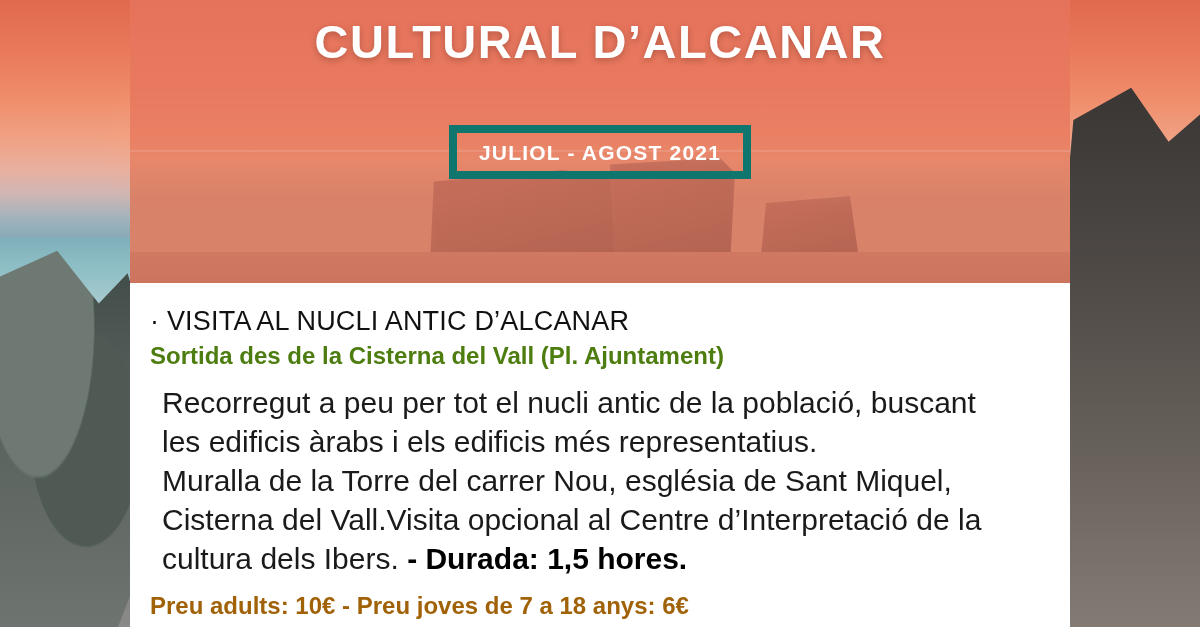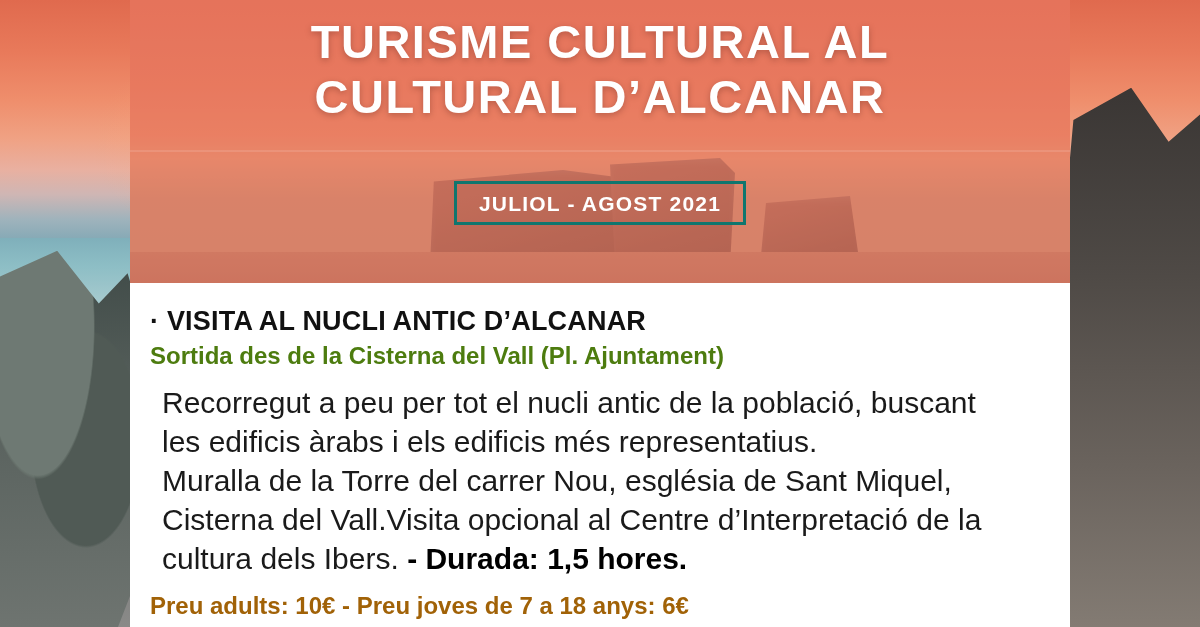--- a/index.html
+++ b/index.html
@@ -158,21 +158,21 @@
     font-weight: bold;
     font-size: 47px;
     letter-spacing: 1.5px;
     line-height: 1.18;
     text-align: center;
     text-shadow: 0 2px 6px rgba(90,35,25,.35);
     white-space: nowrap;
   }
   .date-badge {
     margin-top: 56px;
-    border: 3px solid #0f766e;
+    border: 8px solid #0f766e;
     color: #ffffff;
     font-weight: bold;
     font-size: 21px;
     letter-spacing: 1.2px;
     padding: 9px 22px 8px 22px;
     line-height: 1;
     white-space: nowrap;
   }
 
   
@@ -181,21 +181,21 @@
     left: 130px;
     top: 283px;
     width: 940px;
     bottom: 0;
     background: #ffffff;
     padding: 22px 20px 0 20px;
     box-sizing: border-box;
   }
   .sec-title {
     font-size: 27px;
-    font-weight: bold;
+    font-weight: normal;
     color: #111111;
     letter-spacing: .2px;
     line-height: 1.2;
     margin: 0 0 4px 0;
   }
   .sec-sub {
     font-size: 25px;
     font-weight: bold;
     color: #e8231a;
     line-height: 1.22;
@@ -242,21 +242,20 @@
 
   <div class="header">
     <div class="header-photo">
       <div class="hdr-horizon"></div>
       <div class="hdr-ruin r1"></div>
       <div class="hdr-ruin r2"></div>
       <div class="hdr-ruin r3"></div>
       <div class="hdr-ground"></div>
     </div>
     <div class="header-inner">
-      <div class="title-line">TURISME CULTURAL AL</div>
       <div class="title-line">CULTURAL D’ALCANAR</div>
       <div class="date-badge">JULIOL - AGOST 2021</div>
     </div>
   </div>
 
   <div class="panel">
     <p class="sec-title">· VISITA AL NUCLI ANTIC D’ALCANAR</p>
     <p class="sec-dep">Sortida des de la Cisterna del Vall (Pl. Ajuntament)</p>
     <p class="sec-body">
       <span>Recorregut a peu per tot el nucli antic de la població, buscant</span><br>

